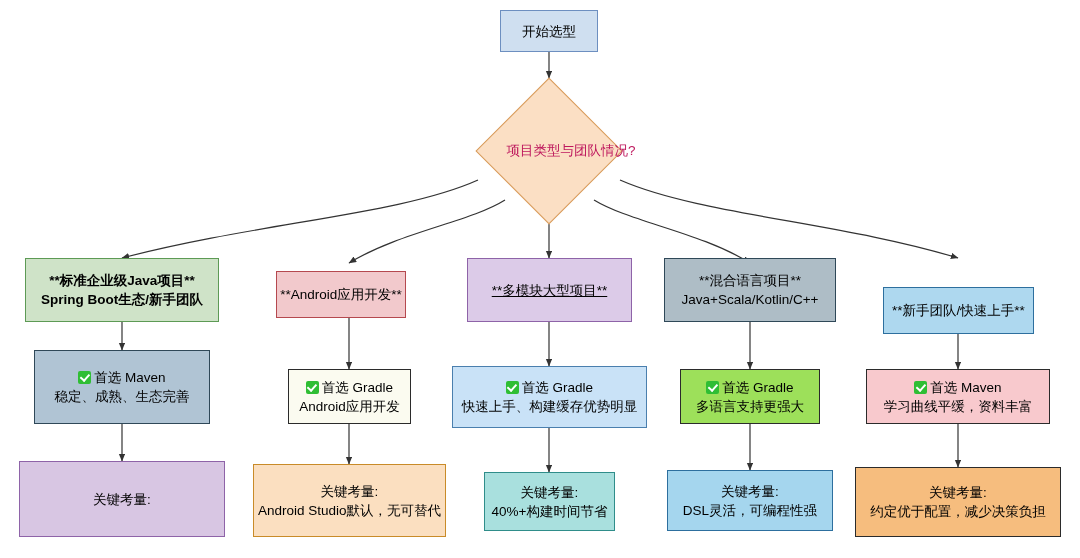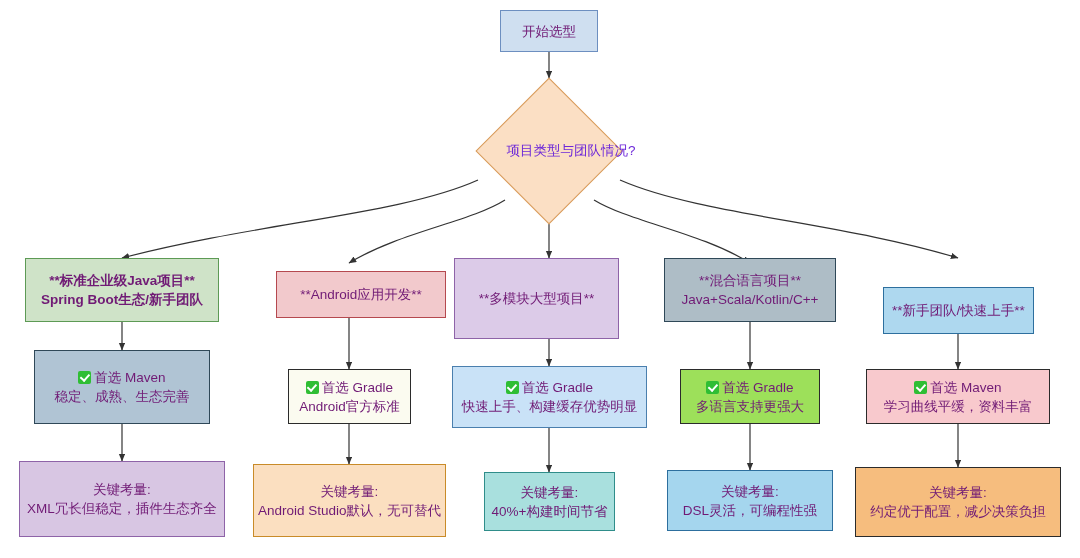--- a/index.html
+++ b/index.html
@@ -28,21 +28,21 @@
     pointer-events: none;
   }
   .node {
     position: absolute;
     box-sizing: border-box;
     display: flex;
     flex-direction: column;
     align-items: center;
     justify-content: center;
     text-align: center;
-    color: #701a75;
+    color: #000000;
     font-size: 13.5px;
     line-height: 19px;
     border-width: 1.4px;
     border-style: solid;
     white-space: nowrap;
   }
   .node .line { display: block; }
   .diamond-wrap {
     position: absolute;
     display: flex;
@@ -55,21 +55,21 @@
     top: 50%;
     transform: translate(-50%, -50%) rotate(45deg);
     box-sizing: border-box;
     border: 1.4px solid #d79b5a;
     background: #fbdfc4;
   }
   .diamond-label {
     position: relative;
     z-index: 2;
     font-size: 13.5px;
-    color: #6d28d9;
+    color: #be185d;
     white-space: nowrap;
     margin-left: 44px;
   }
   .chk {
     display: inline-block;
     width: 13px;
     height: 13px;
     background: #2fbe34;
     border-radius: 2px;
     position: relative;
@@ -135,36 +135,35 @@
   <div class="node" style="left:25px; top:258px; width:194px; height:64px; background:#cfe3c8; border-color:#5d9a55;font-weight:bold;">
     <span class="line">**标准企业级Java项目**</span>
     <span class="line">Spring Boot生态/新手团队</span>
   </div>
   <div class="node" style="left:34px; top:350px; width:176px; height:74px; background:#b0c4d4; border-color:#2f4858;">
     <span class="line"><i class="chk"></i><span>首选 Maven</span></span>
     <span class="line">稳定、成熟、生态完善</span>
   </div>
   <div class="node" style="left:19px; top:461px; width:206px; height:76px; background:#d8c6e3; border-color:#8e63a8;">
     <span class="line">关键考量:</span>
-    <span class="line">XML冗长但稳定，插件生态齐全</span>
   </div>
 
-  <div class="node" style="left:276px; top:271px; width:170px; height:47px; background:#f2c9cc; border-color:#b5494f;">
+  <div class="node" style="left:276px; top:271px; width:130px; height:47px; background:#f2c9cc; border-color:#b5494f;">
     <span class="line">**Android应用开发**</span>
   </div>
   <div class="node" style="left:288px; top:369px; width:123px; height:55px; background:#fbfbf0; border-color:#2b2b2b;">
     <span class="line"><i class="chk"></i><span>首选 Gradle</span></span>
-    <span class="line">Android官方标准</span>
+    <span class="line">Android应用开发</span>
   </div>
   <div class="node" style="left:253px; top:464px; width:193px; height:73px; background:#fbdfc0; border-color:#c98b28;">
     <span class="line">关键考量:</span>
     <span class="line">Android Studio默认，无可替代</span>
   </div>
 
-  <div class="node" style="left:454px; top:258px; width:165px; height:81px; background:#dccbe8; border-color:#8e63a8;">
+  <div class="node" style="left:467px; top:258px; width:165px; height:64px; background:#dccbe8; border-color:#8e63a8;text-decoration:underline;">
     <span class="line">**多模块大型项目**</span>
   </div>
   <div class="node" style="left:452px; top:366px; width:195px; height:62px; background:#c9e2f7; border-color:#4a7fae;">
     <span class="line"><i class="chk"></i><span>首选 Gradle</span></span>
     <span class="line">快速上手、构建缓存优势明显</span>
   </div>
   <div class="node" style="left:484px; top:472px; width:131px; height:59px; background:#a9e0de; border-color:#2f8d8a;">
     <span class="line">关键考量:</span>
     <span class="line">40%+构建时间节省</span>
   </div>

